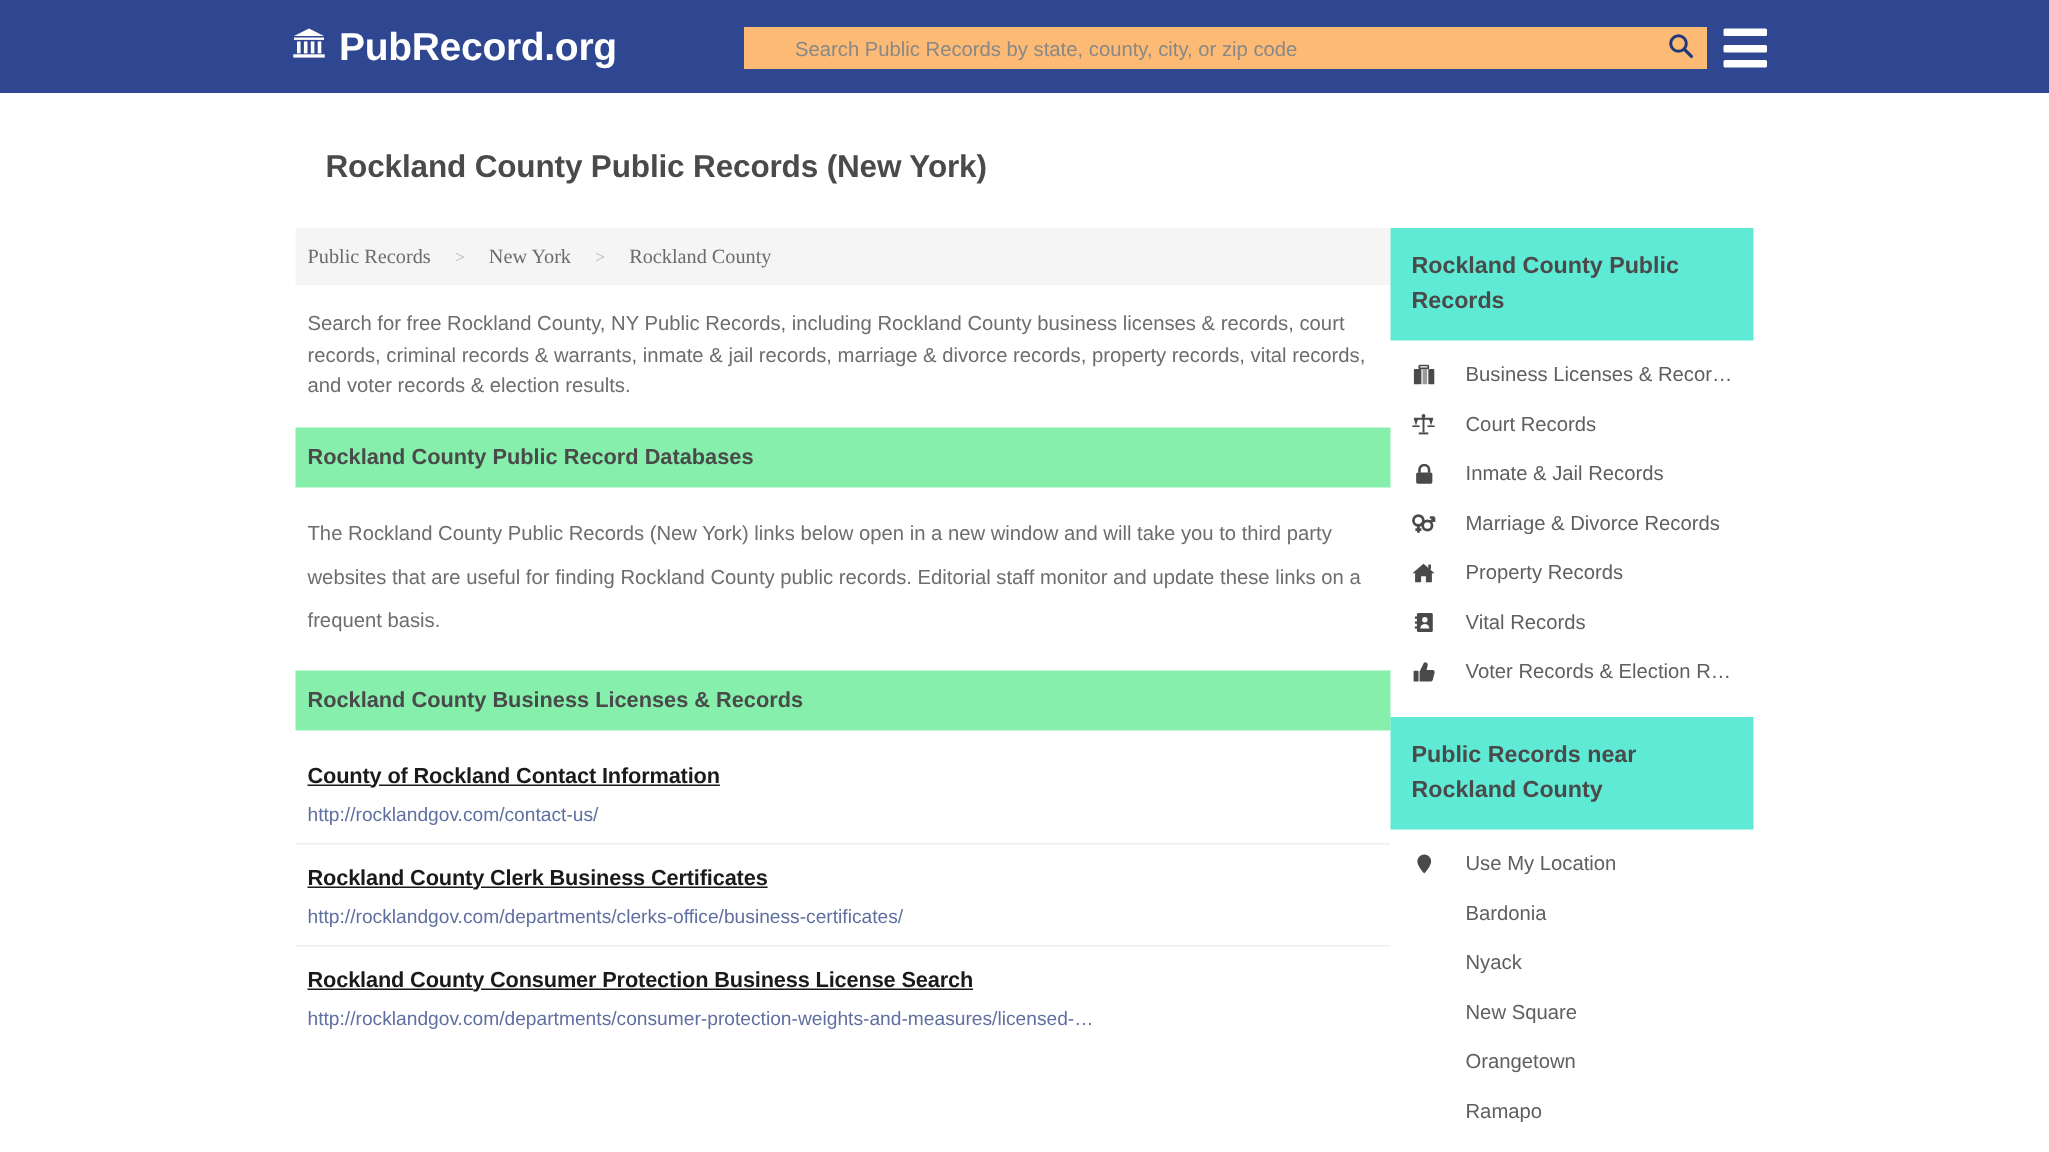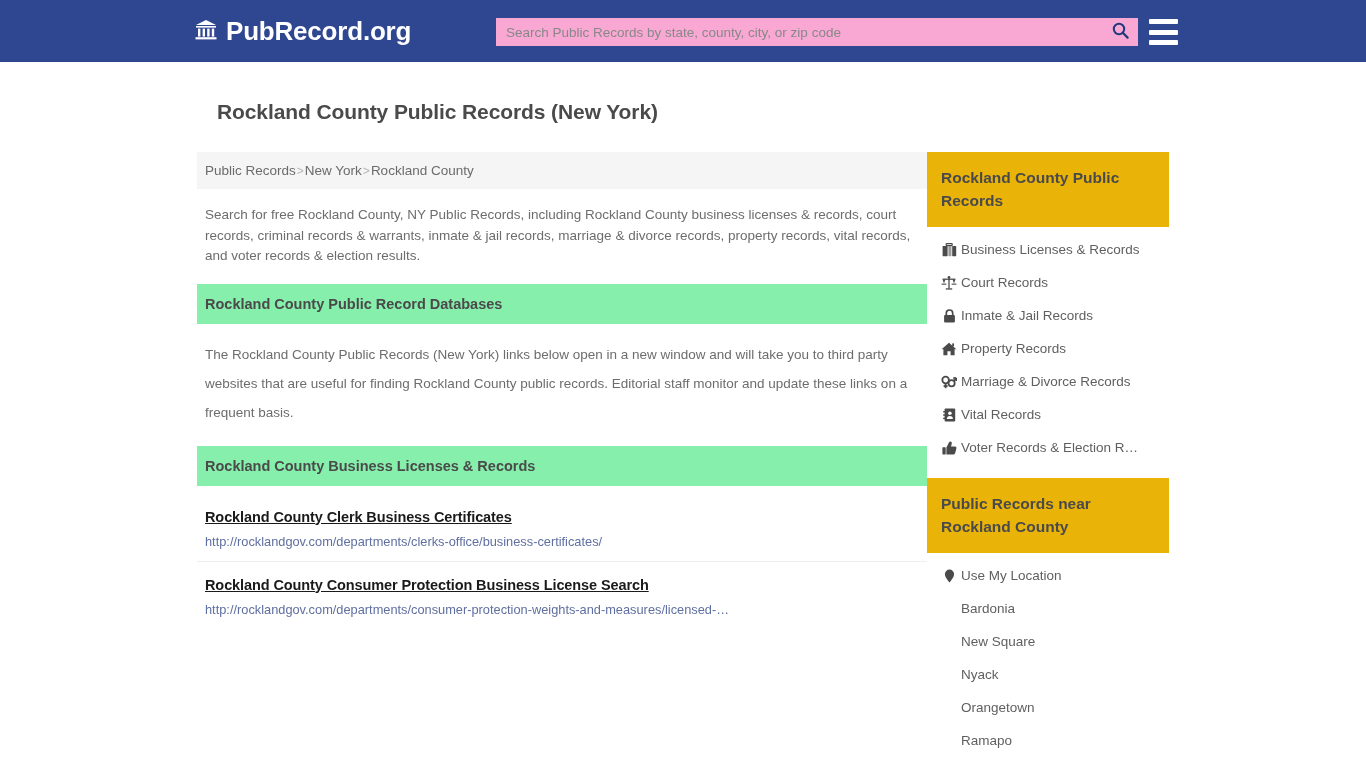--- a/index.html
+++ b/index.html
@@ -35,23 +35,24 @@
     letter-spacing: -0.2px;
     color: #ffffff;
     line-height: 1;
   }
   .search-wrap {
     position: absolute;
     left: 496px;
     top: 18px;
     width: 642px;
     height: 28px;
-    background: #f9a8d4;
+    background: #fdba74;
     display: flex;
     align-items: flex-end;
+    padding-left: 24px;
   }
   .search-input {
     flex: 1;
     border: 0;
     outline: 0;
     height: 100%;
     padding: 0 10px;
     font-size: 13.5px;
     font-family: "Liberation Sans", sans-serif;
     color: #333;
@@ -107,21 +108,22 @@
   }
 
   
   .breadcrumb {
     background: #f5f5f5;
     padding: 11px 8px;
     font-size: 13.5px;
     color: #6b6b6b;
     display: flex;
     align-items: center;
-    gap: 1px;
+    gap: 16px;
+    font-family: Liberation Serif, serif;
   }
   .breadcrumb a { color: #6b6b6b; text-decoration: none; }
   .breadcrumb .sep { color: #b5b5b5; font-size: 12px; }
 
   .intro {
     font-size: 13.5px;
     line-height: 20.5px;
     color: #6d6d6d;
     padding: 16px 8px 10px 8px;
     margin: 0;
@@ -167,32 +169,32 @@
     color: #5f6fa0;
     text-decoration: none;
     white-space: nowrap;
     overflow: hidden;
     text-overflow: ellipsis;
     max-width: 700px;
   }
 
   
   .side-head {
-    background: #eab308;
+    background: #5eead4;
     padding: 14px 14px 15px 14px;
     font-size: 15.5px;
     font-weight: bold;
     color: #4a4a4a;
     line-height: 23px;
   }
   .side-list { padding: 6px 0 0 0; }
   .side-item {
     display: flex;
     align-items: center;
-    gap: 4px;
+    gap: 20px;
     padding: 9px 14px;
     font-size: 13.5px;
     color: #5f5f5f;
     text-decoration: none;
     cursor: pointer;
     white-space: nowrap;
     overflow: hidden;
   }
   .side-item .ic {
     width: 16px;
@@ -267,20 +269,24 @@
 
       <p class="intro">Search for free Rockland County, NY Public Records, including Rockland County business licenses &amp; records, court records, criminal records &amp; warrants, inmate &amp; jail records, marriage &amp; divorce records, property records, vital records, and voter records &amp; election results.</p>
 
       <div class="section-head">Rockland County Public Record Databases</div>
       <p class="section-body">The Rockland County Public Records (New York) links below open in a new window and will take you to third party websites that are useful for finding Rockland County public records. Editorial staff monitor and update these links on a frequent basis.</p>
 
       <div class="section-head">Rockland County Business Licenses &amp; Records</div>
 
       <div class="link-list">
 
+        <div class="link-item">
+          <a class="link-title" href="#">County of Rockland Contact Information</a>
+          <a class="link-url" href="#">http://rocklandgov.com/contact-us/</a>
+        </div>
 
 
         <div class="link-item">
           <a class="link-title" href="#">Rockland County Clerk Business Certificates</a>
           <a class="link-url" href="#">http://rocklandgov.com/departments/clerks-office/business-certificates/</a>
         </div>
 
 
         <div class="link-item">
           <a class="link-title" href="#">Rockland County Consumer Protection Business License Search</a>
@@ -331,44 +337,44 @@
               <path d="M3.3 6.2 V4.2 a3.2 3.2 0 0 1 6.4 0 V6.2" fill="none" stroke="#4a4a4a" stroke-width="1.7"></path>
               <rect x="1.1" y="6.0" width="10.8" height="7.5" rx="1.1" fill="#4a4a4a"></rect>
             </svg>
           </span>
           <span class="lbl">Inmate &amp; Jail Records</span>
         </a>
 
         <a class="side-item" href="#">
           <span class="ic">
             <svg width="16" height="14" viewBox="0 0 16 14" aria-hidden="true">
-              <path d="M8 0.8 L15.4 7.2 L13.6 7.2 L13.6 13.2 L9.6 13.2 L9.6 9.2 L6.4 9.2 L6.4 13.2 L2.4 13.2 L2.4 7.2 L0.6 7.2 Z" fill="#4a4a4a"></path>
-              <rect x="11.2" y="1.4" width="1.8" height="3" fill="#4a4a4a"></rect>
-            </svg>
-          </span>
-          <span class="lbl">Property Records</span>
-        </a>
-
-        <a class="side-item" href="#">
-          <span class="ic">
-            <svg width="16" height="14" viewBox="0 0 16 14" aria-hidden="true">
               <circle cx="4.6" cy="5.0" r="3.3" fill="none" stroke="#4a4a4a" stroke-width="1.8"></circle>
               <line x1="4.6" y1="8.4" x2="4.6" y2="13.2" stroke="#4a4a4a" stroke-width="1.8"></line>
               <line x1="2.6" y1="11.1" x2="6.6" y2="11.1" stroke="#4a4a4a" stroke-width="1.8"></line>
               <circle cx="10.6" cy="8.3" r="3.1" fill="none" stroke="#4a4a4a" stroke-width="1.8"></circle>
               <line x1="12.6" y1="6.2" x2="15.2" y2="3.3" stroke="#4a4a4a" stroke-width="1.8"></line>
               <line x1="12.2" y1="3.0" x2="15.3" y2="3.0" stroke="#4a4a4a" stroke-width="1.7"></line>
               <line x1="15.2" y1="3.0" x2="15.2" y2="6.0" stroke="#4a4a4a" stroke-width="1.7"></line>
             </svg>
           </span>
           <span class="lbl">Marriage &amp; Divorce Records</span>
         </a>
 
         <a class="side-item" href="#">
           <span class="ic">
+            <svg width="16" height="14" viewBox="0 0 16 14" aria-hidden="true">
+              <path d="M8 0.8 L15.4 7.2 L13.6 7.2 L13.6 13.2 L9.6 13.2 L9.6 9.2 L6.4 9.2 L6.4 13.2 L2.4 13.2 L2.4 7.2 L0.6 7.2 Z" fill="#4a4a4a"></path>
+              <rect x="11.2" y="1.4" width="1.8" height="3" fill="#4a4a4a"></rect>
+            </svg>
+          </span>
+          <span class="lbl">Property Records</span>
+        </a>
+
+        <a class="side-item" href="#">
+          <span class="ic">
             <svg width="13" height="14" viewBox="0 0 13 14" aria-hidden="true">
               <rect x="1.6" y="0.6" width="10.6" height="12.8" rx="1" fill="#4a4a4a"></rect>
               <rect x="0.2" y="3.0" width="2.0" height="1.5" fill="#4a4a4a"></rect>
               <rect x="0.2" y="6.3" width="2.0" height="1.5" fill="#4a4a4a"></rect>
               <rect x="0.2" y="9.6" width="2.0" height="1.5" fill="#4a4a4a"></rect>
               <circle cx="6.9" cy="5.2" r="1.8" fill="#ffffff"></circle>
               <path d="M3.9 11 a3 3 0 0 1 6 0 Z" fill="#ffffff"></path>
             </svg>
           </span>
           <span class="lbl">Vital Records</span>
@@ -398,26 +404,26 @@
           <span class="lbl">Use My Location</span>
         </a>
 
         <a class="side-item noicon" href="#">
           <span class="ic"></span>
           <span class="lbl">Bardonia</span>
         </a>
 
         <a class="side-item noicon" href="#">
           <span class="ic"></span>
-          <span class="lbl">New Square</span>
+          <span class="lbl">Nyack</span>
         </a>
 
         <a class="side-item noicon" href="#">
           <span class="ic"></span>
-          <span class="lbl">Nyack</span>
+          <span class="lbl">New Square</span>
         </a>
 
         <a class="side-item noicon" href="#">
           <span class="ic"></span>
           <span class="lbl">Orangetown</span>
         </a>
 
         <a class="side-item noicon" href="#">
           <span class="ic"></span>
           <span class="lbl">Ramapo</span>

